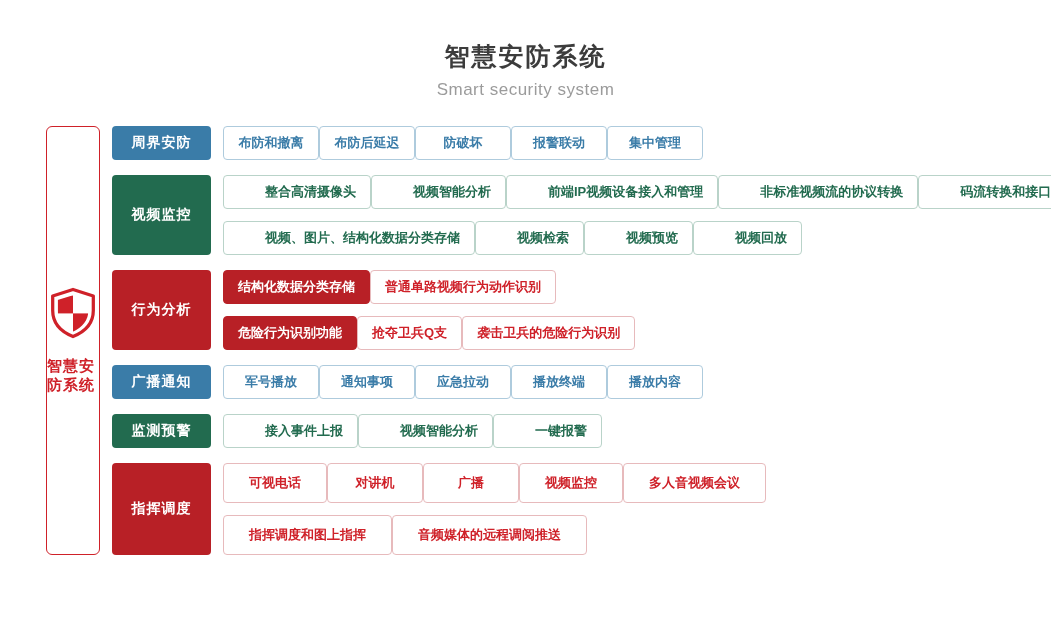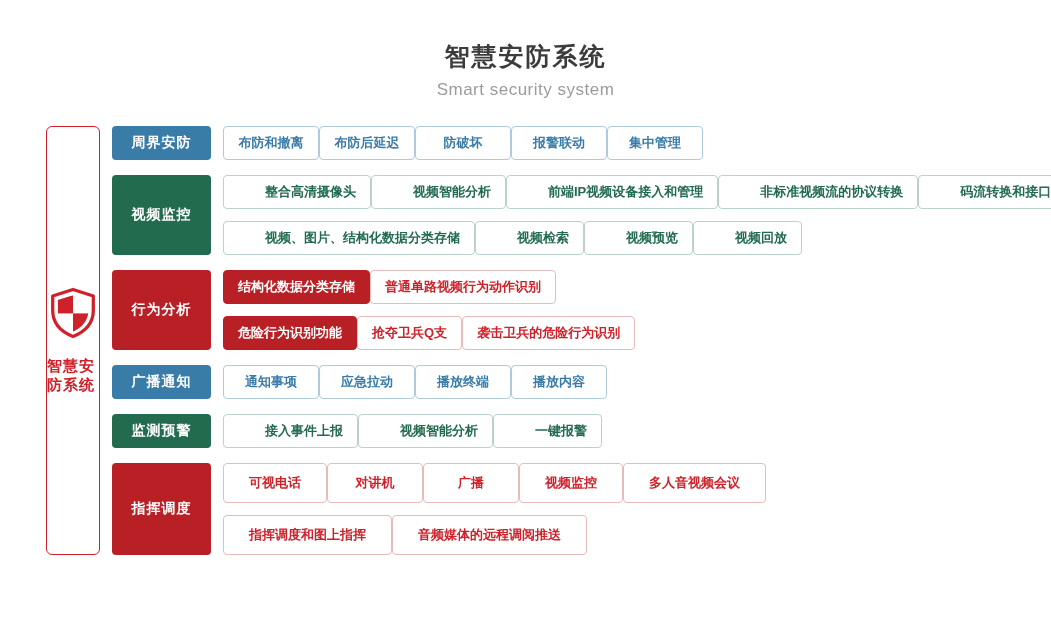--- a/index.html
+++ b/index.html
@@ -113,20 +113,21 @@
             <div class="feature red solid">危险行为识别功能</div>
             <div class="feature red">抢夺卫兵Q支</div>
             <div class="feature red">袭击卫兵的危险行为识别</div>
           </div>
         </div>
       </div>
       <div class="group">
         <div class="category blue">广播通知</div>
         <div class="lines">
           <div class="line">
+            <div class="feature blue">军号播放</div>
             <div class="feature blue">通知事项</div>
             <div class="feature blue">应急拉动</div>
             <div class="feature blue">播放终端</div>
             <div class="feature blue">播放内容</div>
           </div>
         </div>
       </div>
       <div class="group">
         <div class="category green">监测预警</div>
         <div class="lines">

